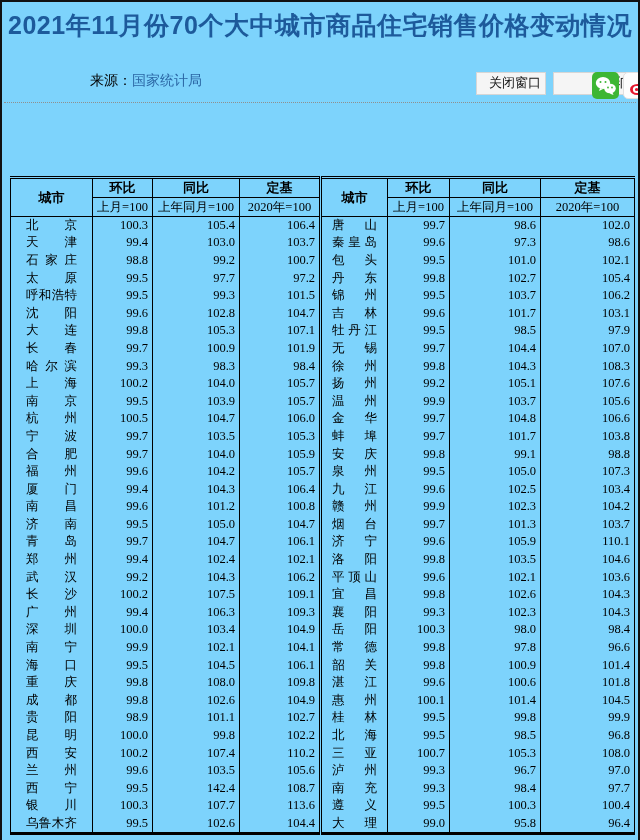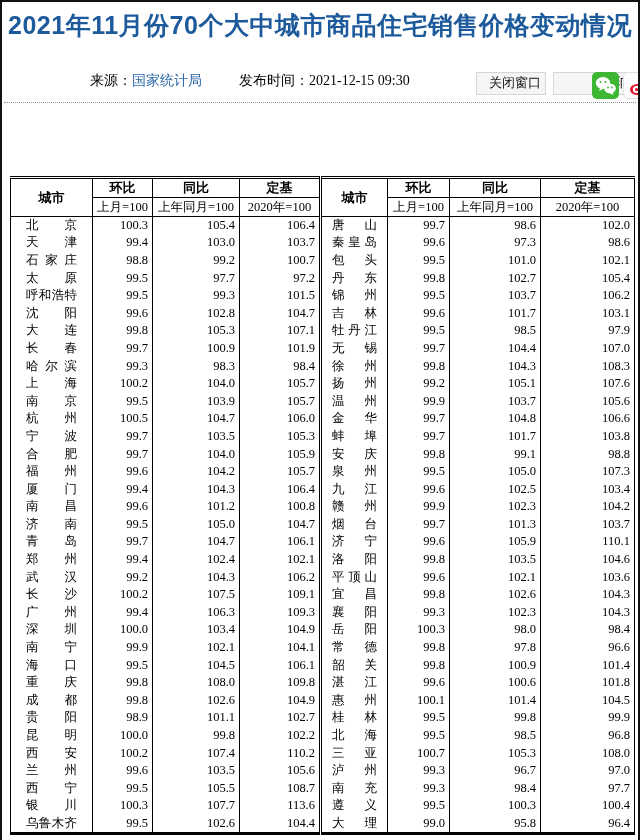--- a/index.html
+++ b/index.html
@@ -1,19 +1,19 @@
 <!DOCTYPE html>
 <html><head>
 <meta charset="utf-8">
 <style>
   * { margin:0; padding:0; box-sizing:border-box; }
   html,body { background:#e8e8e8; }
   .page {
     position:relative; width:640px; height:840px; margin:0 auto;
-    background:#ffffff; overflow:hidden;
+    background:#7dd3fc; overflow:hidden;
     border:2px solid #111; border-bottom:none;
     font-family:"Liberation Serif","DejaVu Serif",serif;
     color:#000;
   }
   
   .page-title {
     position:absolute; top:7px; left:0; right:0;
     text-align:center; font-size:25px; font-weight:bold;
     color:#1d5a9b; font-family:"Liberation Sans","DejaVu Sans",sans-serif;
     letter-spacing:0.5px; white-space:nowrap;
@@ -66,21 +66,20 @@
 </style>
 </head>
 <body>
 
 <div class="page">
 
   <div class="page-title">2021年11月份70个大中城市商品住宅销售价格变动情况</div>
 
   <div class="meta">
     <span class="m-item src-group"><span>来源：</span><span class="src-link">国家统计局</span></span>
-    <span class="m-item pub-group"><span>发布时间：</span><span>2021-12-15  09:30</span></span>
     <span class="m-item btn close-btn">关闭窗口</span>
     <span class="m-item btn print-btn">打印本页</span>
     <span class="m-item share-icon wechat">
       <svg width="27" height="27" viewBox="0 0 27 27">
         <ellipse cx="11" cy="11" rx="7.2" ry="6" fill="#fff"></ellipse>
         <path d="M8 16 L7 19 L11 17 Z" fill="#fff"></path>
         <circle cx="8.5" cy="10" r="1" fill="#3db634"></circle>
           <circle cx="13.5" cy="10" r="1" fill="#3db634"></circle>
         <ellipse cx="18" cy="16.5" rx="5.8" ry="4.8" fill="#fff"></ellipse>
         <path d="M20.5 20.5 L21.5 23 L17.5 21.5 Z" fill="#fff"></path>
@@ -580,21 +579,21 @@
           </td>
           <td class="num">99.3</td>
           <td class="num">96.7</td>
           <td class="num">97.0</td>
         </tr>
         <tr>
           <td class="city">
             <span class="city-name">西宁</span>
           </td>
           <td class="num">99.5</td>
-          <td class="num">105.5</td>
+          <td class="num">142.4</td>
           <td class="num">108.7</td>
           <td class="city city-r mid">
             <span class="city-name">南充</span>
           </td>
           <td class="num">99.3</td>
           <td class="num">98.4</td>
           <td class="num">97.7</td>
         </tr>
         <tr>
           <td class="city">

